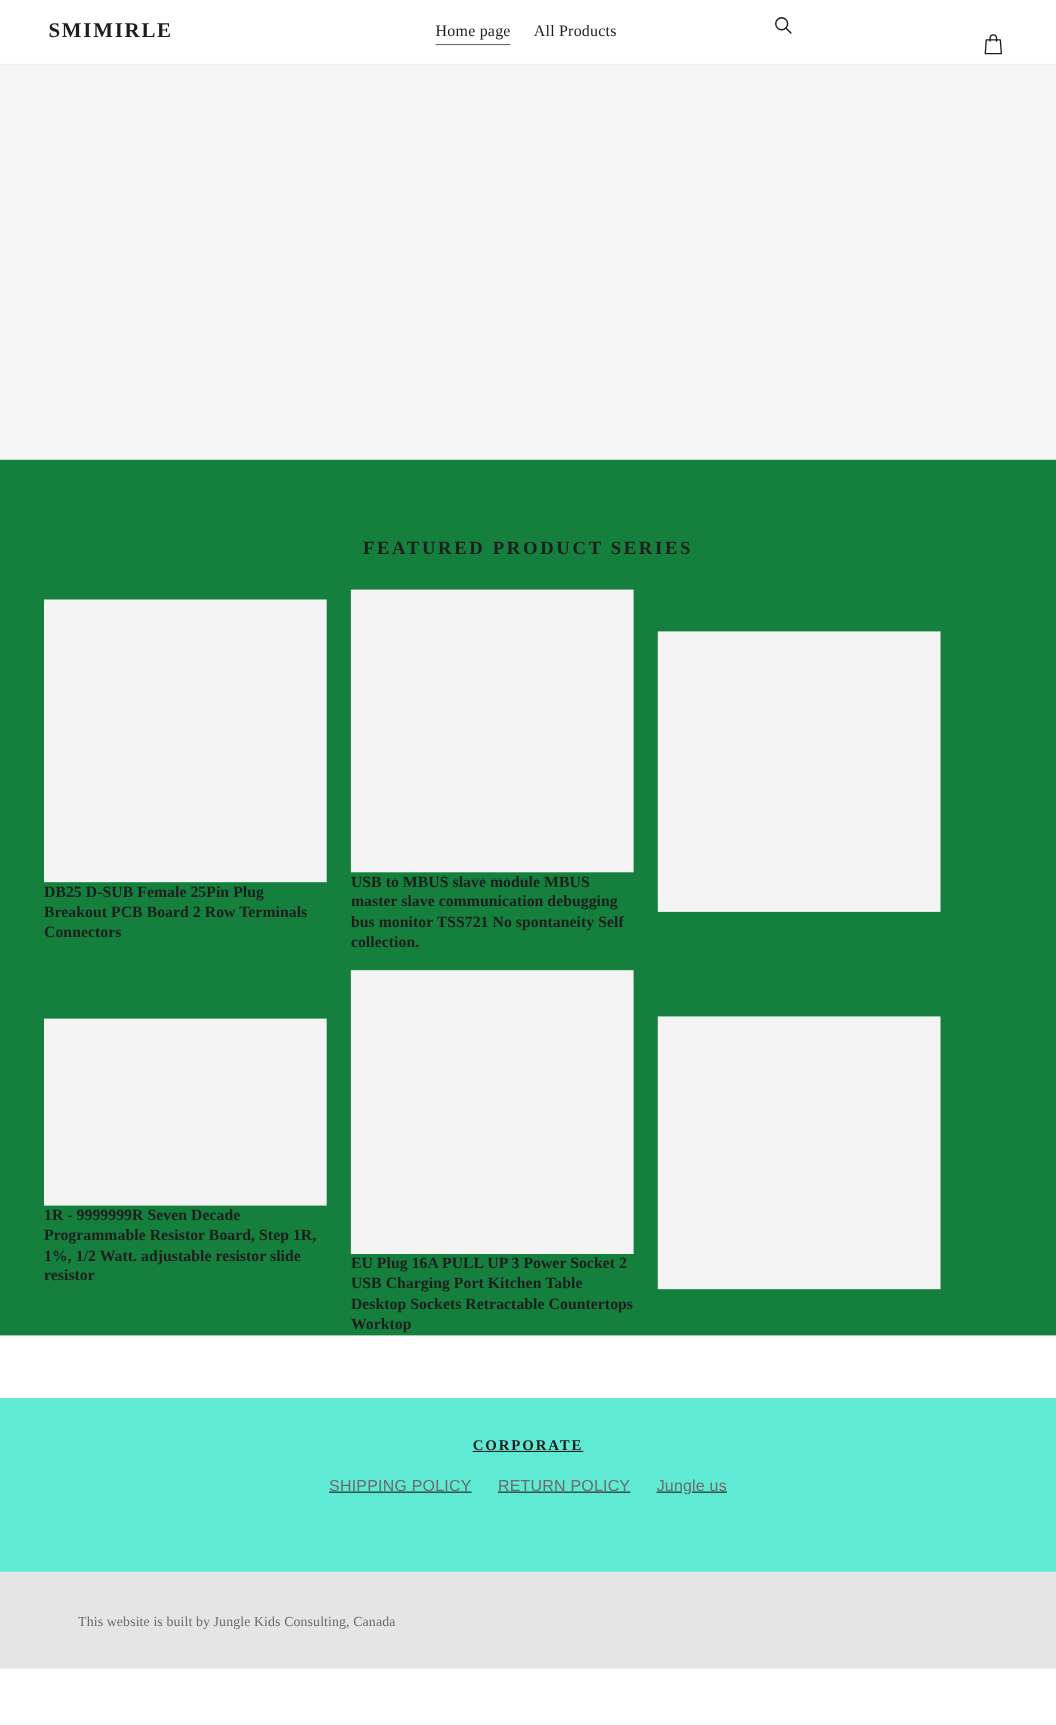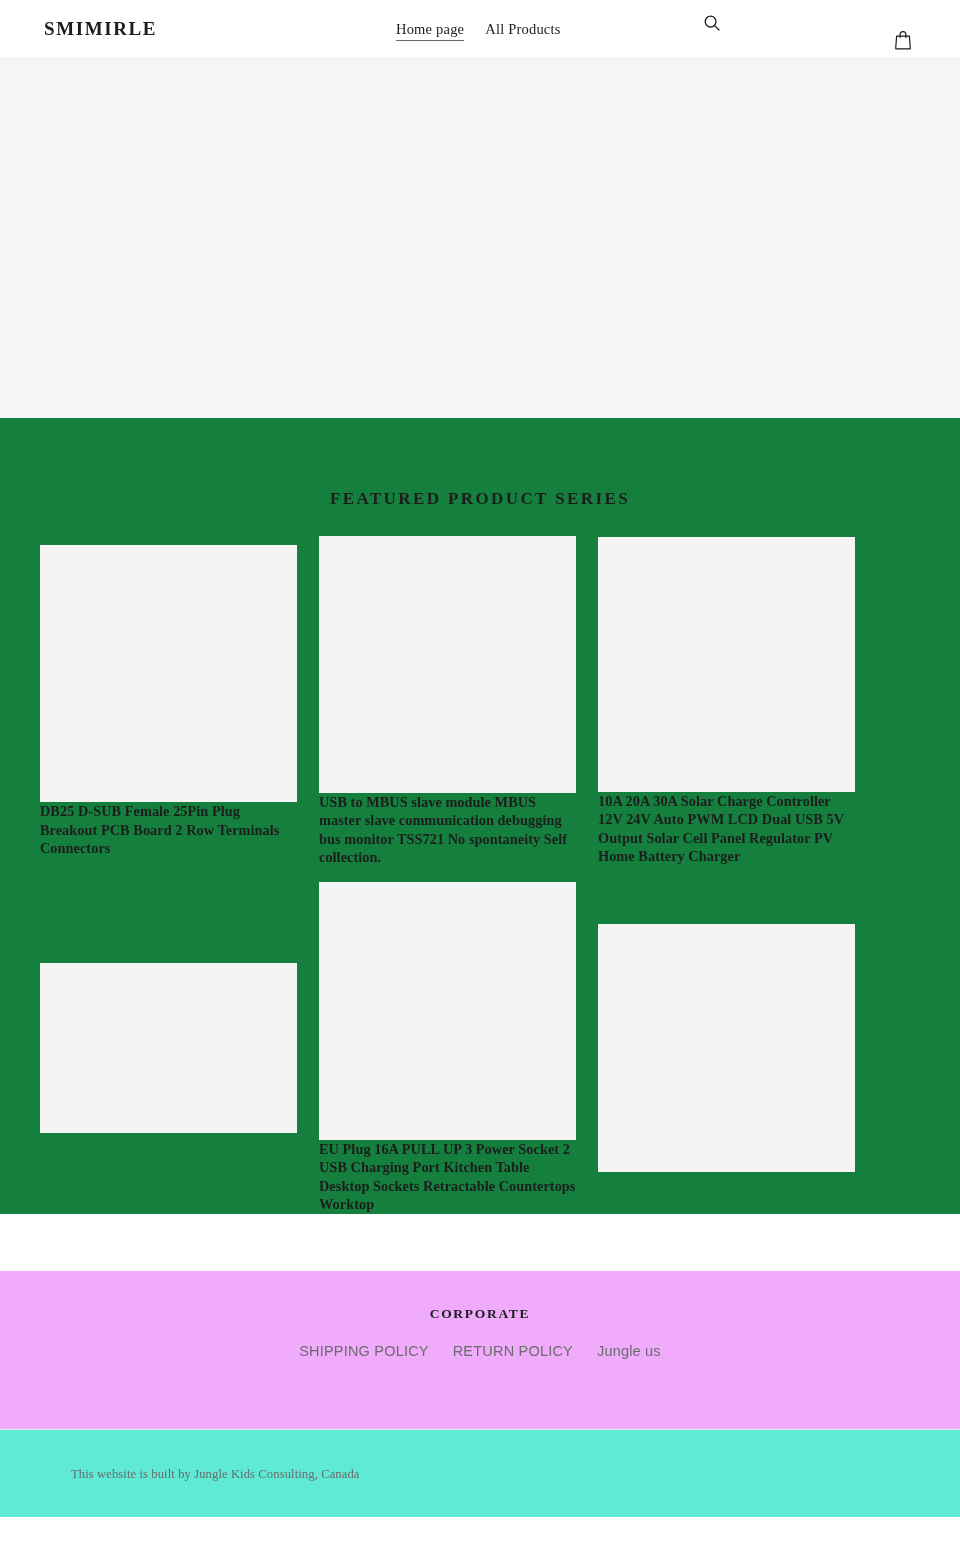--- a/index.html
+++ b/index.html
@@ -140,23 +140,24 @@
   .r1 .card:nth-child(3) .thumb { height: 255px; }
   .r2 .card:nth-child(1) .thumb { height: 170px; }
   .r2 .card:nth-child(2) .thumb { height: 258px; }
   .r2 .card:nth-child(3) .thumb { height: 248px; }
 
   .row.r2 { margin-top: 15px; }
 
   
   .site-footer {
     margin-top: 57px;
-    background: #f0abfc;
+    background: #5eead4;
     height: 158px;
     text-align: center;
+    text-decoration: underline;
   }
   .footer-heading {
     margin: 0;
     padding-top: 36px;
     font-family: "Liberation Serif", "DejaVu Serif", serif;
     font-size: 13.5px;
     font-weight: 700;
     letter-spacing: 1.7px;
     color: #1c1d1d;
     line-height: 1;
@@ -174,21 +175,21 @@
     font-family: "Liberation Sans", "DejaVu Sans", sans-serif;
     font-size: 14.5px;
     color: #6b6b6b;
     text-decoration: none;
     letter-spacing: .2px;
     line-height: 1;
     text-align: center;
   }
   .footer-bottom {
     border-top: 1px solid #e8e8e8;
-    background: #5eead4;
+    background: #e5e5e5;
     height: 88px;
   }
   .credit {
     margin: 0;
     padding: 38px 0 0 71px;
     font-family: "Liberation Serif", "DejaVu Serif", serif;
     font-size: 12.6px;
     color: #6b6b6b;
     letter-spacing: .1px;
     line-height: 1;
@@ -234,27 +235,27 @@
       <a class="card" href="#">
         <span class="thumb"></span>
         <span class="card-title">DB25 D-SUB Female 25Pin Plug Breakout PCB Board 2 Row Terminals Connectors</span>
       </a>
       <a class="card" href="#">
         <span class="thumb"></span>
         <span class="card-title">USB to MBUS slave module MBUS master slave communication debugging bus monitor TSS721 No spontaneity Self collection.</span>
       </a>
       <a class="card" href="#">
         <span class="thumb"></span>
-        <span class="card-title">10A 20A 30A Solar Charge Controller 12V 24V Auto PWM LCD Dual USB 5V Output Solar Cell Panel Regulator PV Home Battery Charger</span>
       </a>
     </div>
 
     <div class="row r2">
       <a class="card" href="#">
         <span class="thumb"></span>
+        <span class="card-title">1R - 9999999R Seven Decade Programmable Resistor Board, Step 1R, 1%, 1/2 Watt. adjustable resistor slide resistor</span>
       </a>
       <a class="card" href="#">
         <span class="thumb"></span>
         <span class="card-title">EU Plug 16A PULL UP 3 Power Socket 2 USB Charging Port Kitchen Table Desktop Sockets Retractable Countertops Worktop</span>
       </a>
       <a class="card" href="#">
         <span class="thumb"></span>
       </a>
     </div>
 

